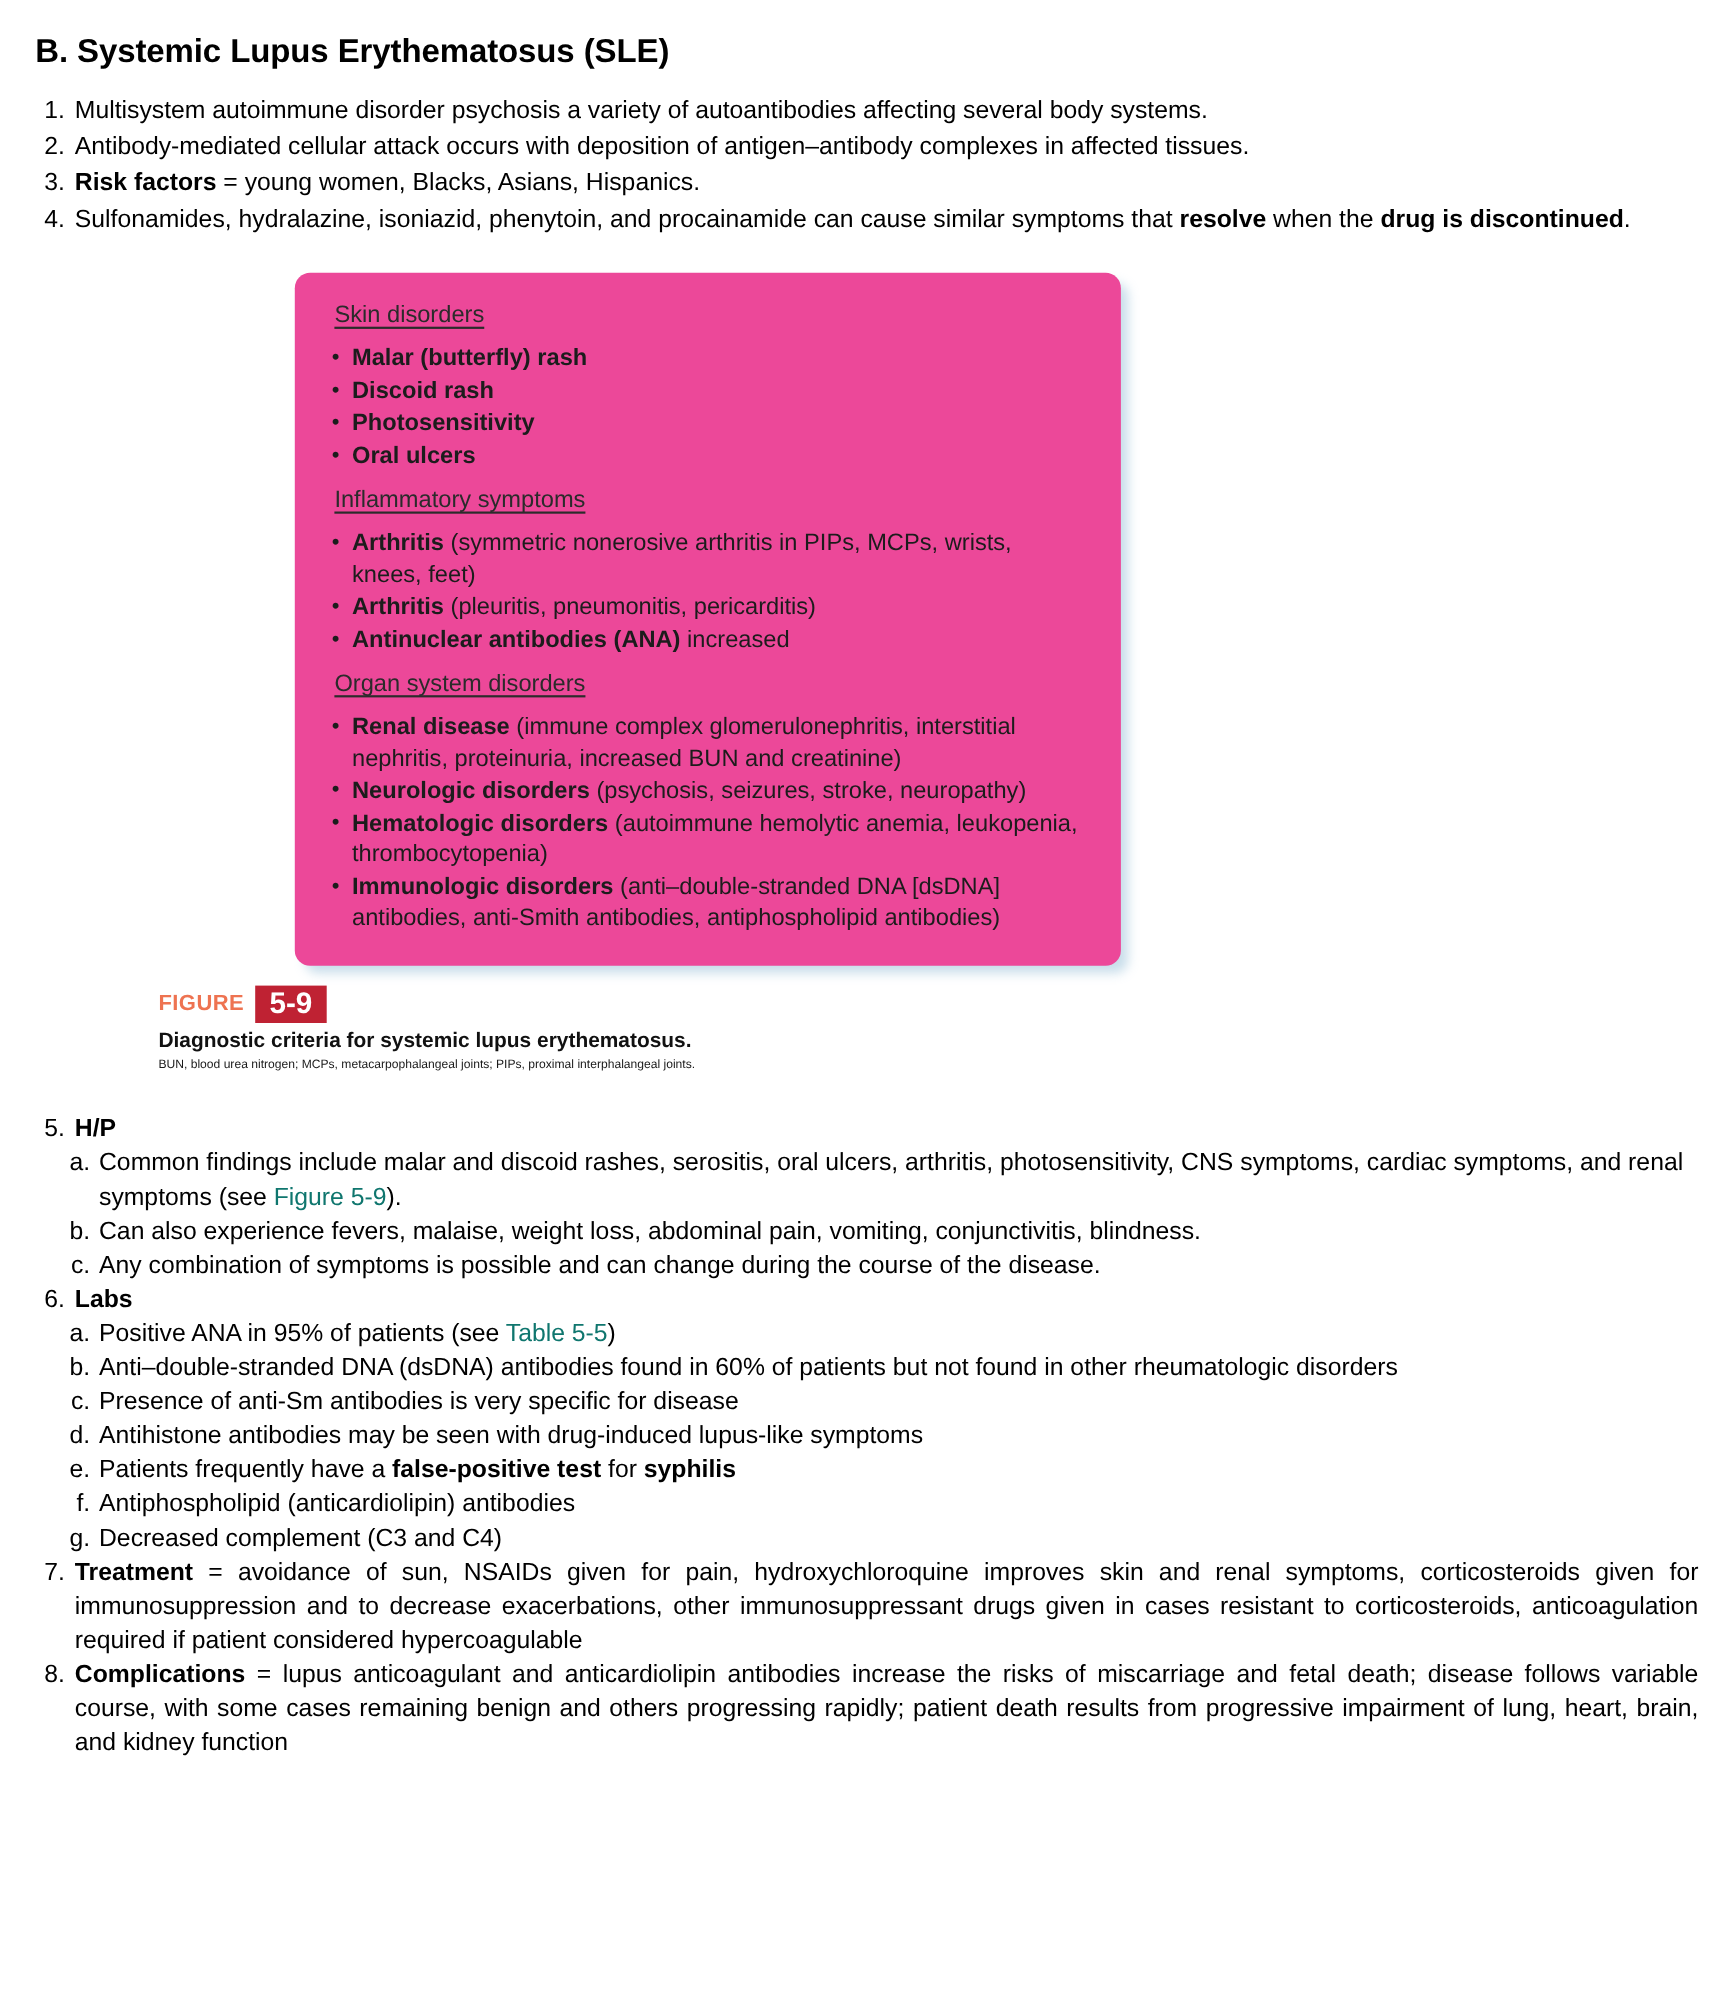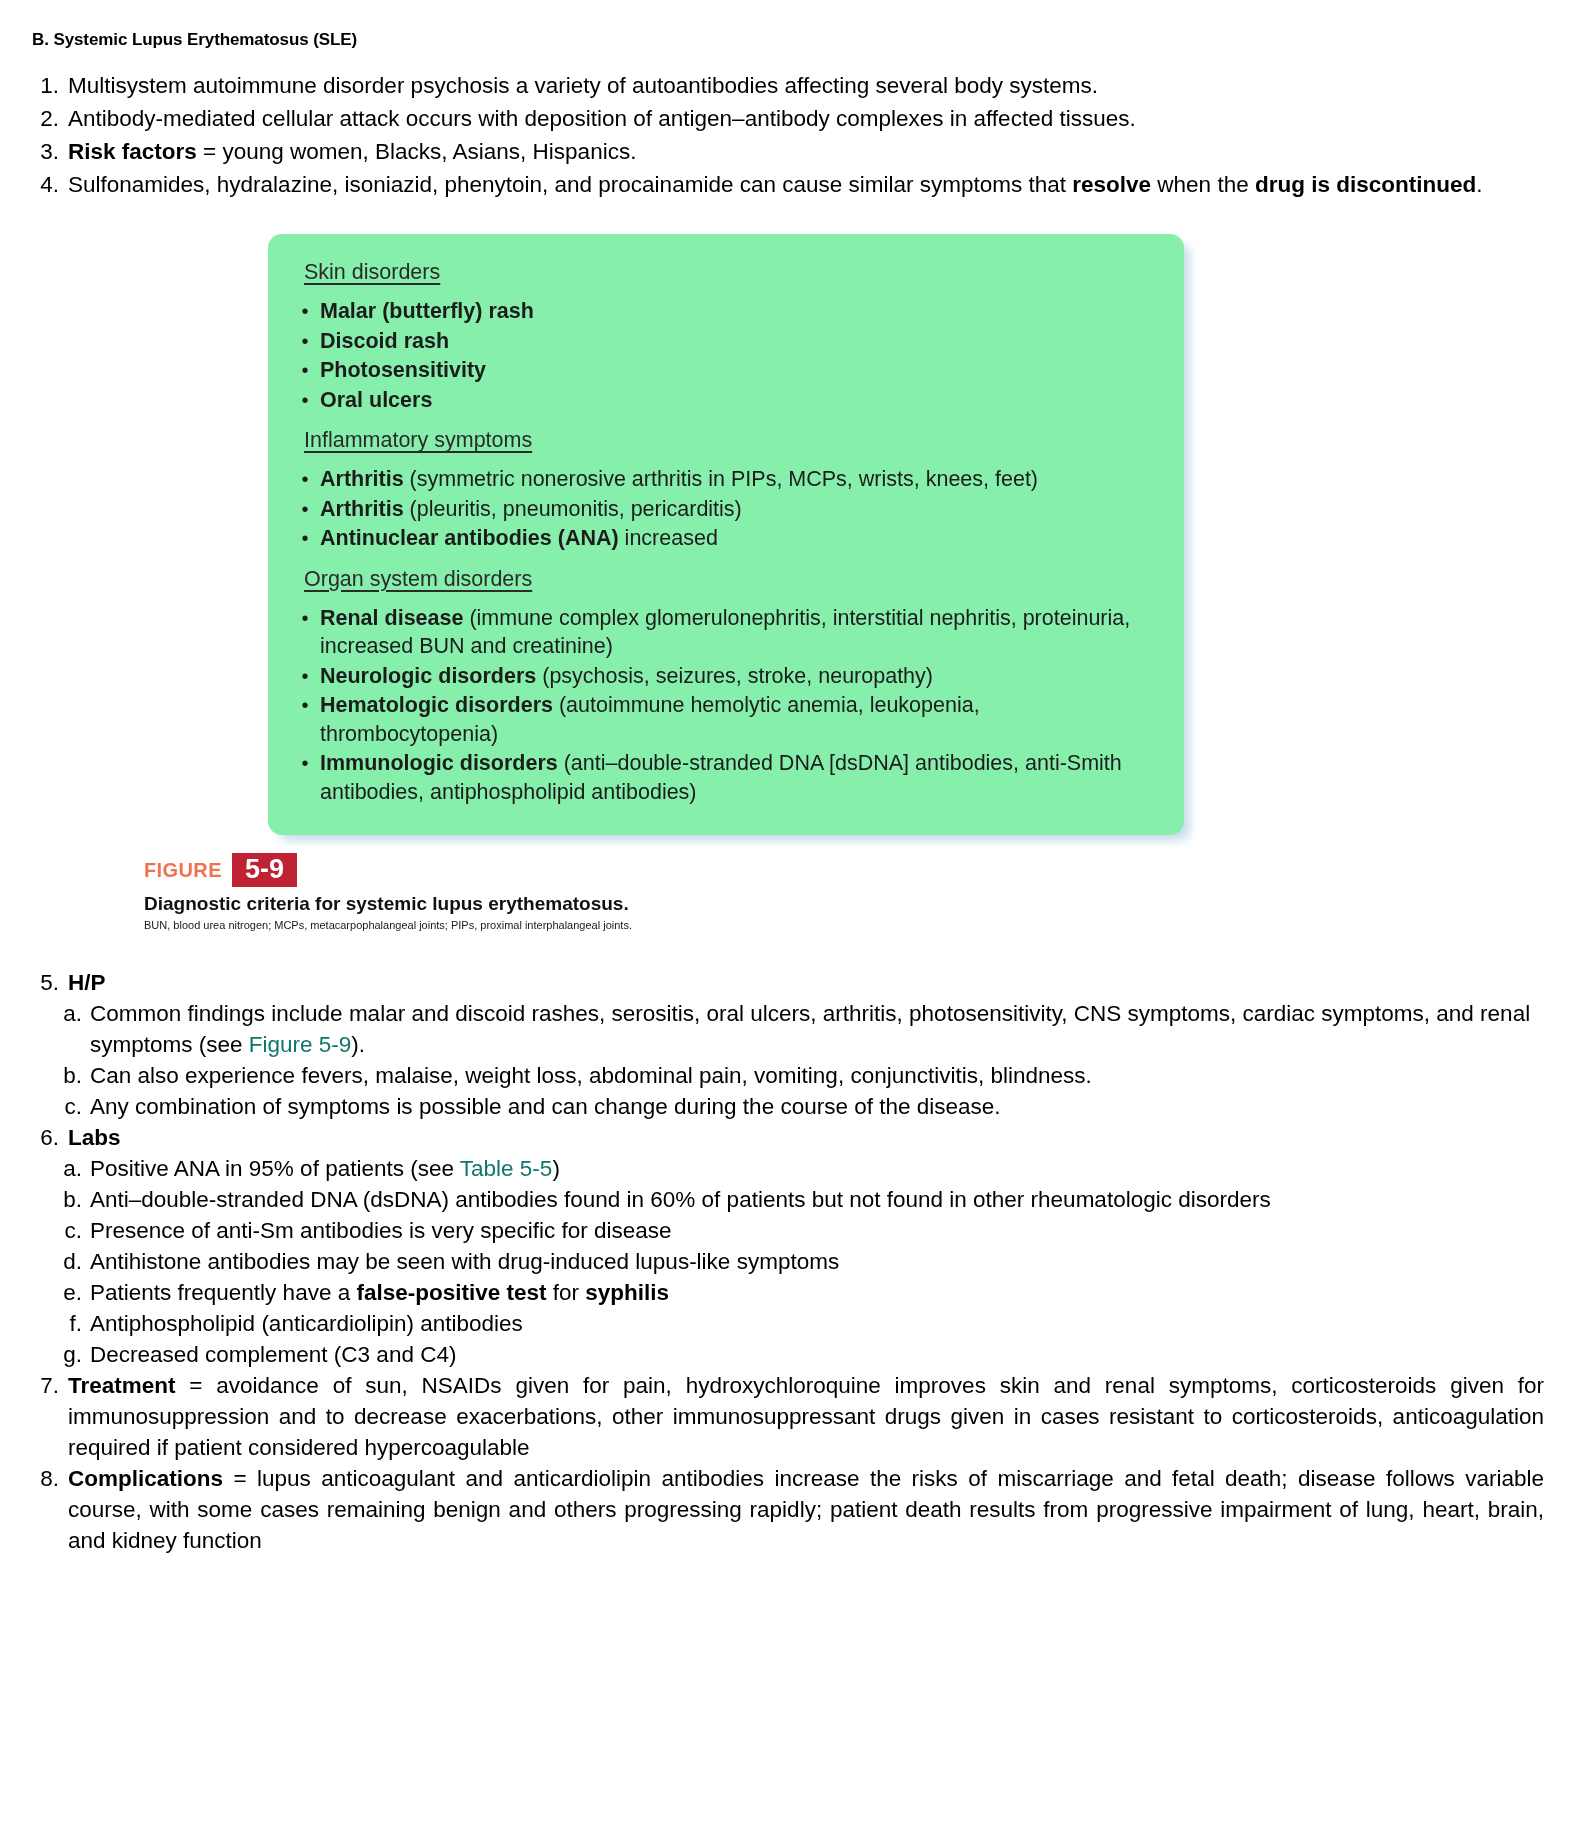--- a/index.html
+++ b/index.html
@@ -18,21 +18,21 @@
   .page {
     position: relative;
     width: 1574px;
     height: 1828px;
     box-sizing: border-box;
     padding: 22px 30px 0 30px;
   }
 
   
   .section-heading {
-    font-size: 17px;
+    font-size: 30px;
     font-weight: bold;
     letter-spacing: -0.1px;
     margin: 8px 0 20px 2px;
   }
 
   
   .outline-list {
     margin: 0 0 0 0;
     padding: 0;
     list-style: none;
@@ -60,25 +60,25 @@
     margin-top: 34px;
     position: relative;
   }
   .figure-box-shadow {
     position: relative;
     margin-left: 238px;
     width: 862px;
   }
   .figure-box {
     position: relative;
-    background: #86efac;
+    background: #ec4899;
     border-radius: 14px;
     padding: 26px 30px 28px 22px;
     box-sizing: border-box;
-    width: 916px;
+    width: 751px;
     box-shadow: 8px 8px 10px -2px rgba(125,175,205,0.42);
     z-index: 2;
     margin-top: 24px;
   }
   .fig-group-head {
     font-size: 21.5px;
     color: #2b2b2b;
     text-decoration: underline;
     text-underline-offset: 4px;
     margin: 0 0 12px 14px;

